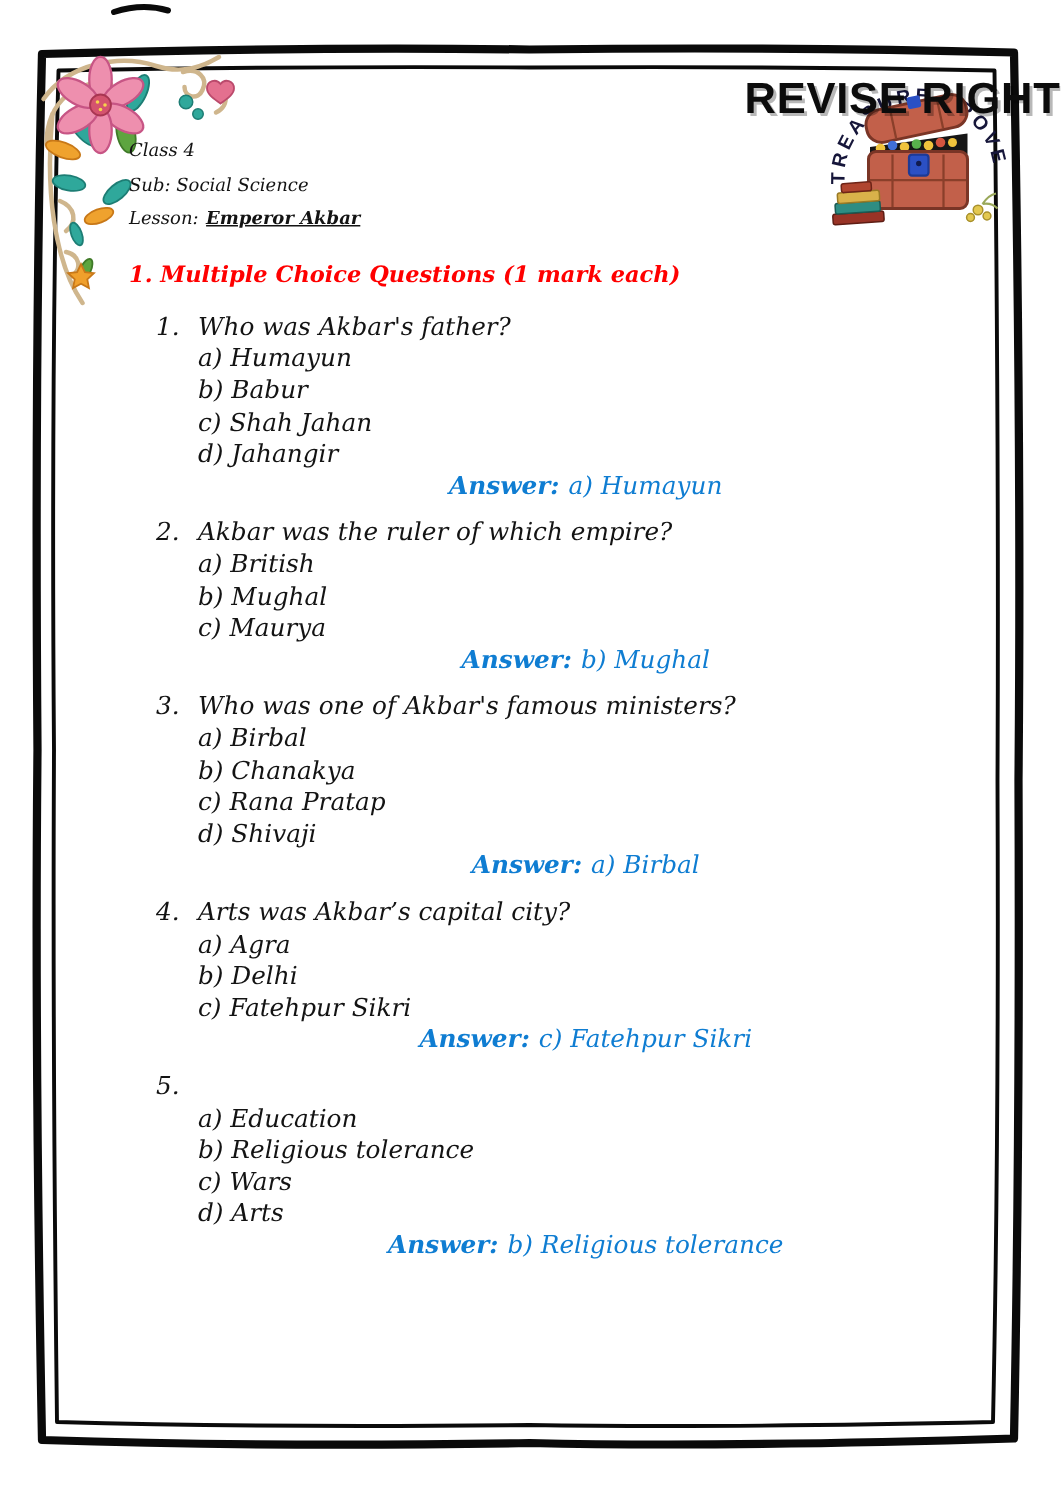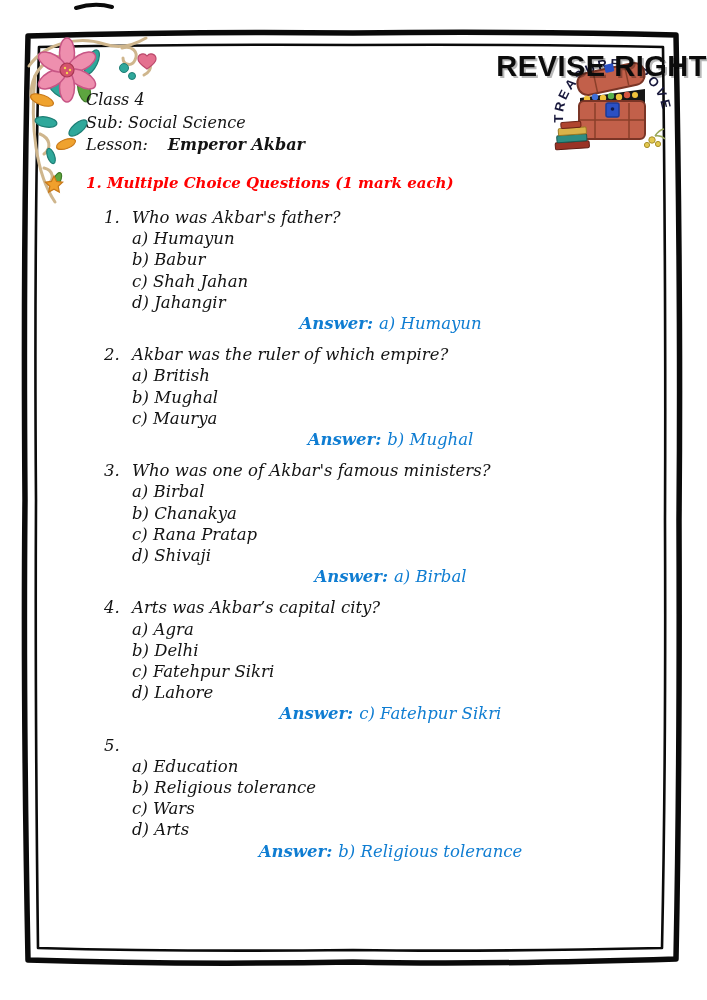--- a/index.html
+++ b/index.html
@@ -22,24 +22,24 @@
     font-family:"Liberation Sans", sans-serif;
     font-weight:bold;
     font-size:29px;
     letter-spacing:.5px;
     color:#0c0c0c;
     text-shadow:2px 2px 0 rgba(0,0,0,0.28);
   }
   .meta{
     position:absolute;left:86px;top:89px;
     font-style:italic;
-    font-size:16px;
+    font-size:12px;
     line-height:22.5px;
   }
-  .meta .bold{font-weight:bold;margin-left:20px;}
+  .meta .bold{font-weight:bold;margin-left:5px;text-decoration:underline;}
   .section-heading{
     position:absolute;left:86px;top:174px;
     font-style:italic;font-weight:bold;
     font-size:15px;
     color:var(--heading_red,#ff0000);
   }
   .questions{
     position:absolute;left:104px;top:207px;width:545px;
     font-style:italic;
     font-size:16.5px;
@@ -224,21 +224,20 @@
 
     <div class="question">
       <div class="q-row">
         <span class="q-num">4.</span>
         <span>Arts was Akbar’s capital city?</span>
       </div>
       <div>
           <div class="option-line">a) Agra</div>
           <div class="option-line">b) Delhi</div>
           <div class="option-line">c) Fatehpur Sikri</div>
-          <div class="option-line">d) Lahore</div>
         </div>
       <div class="answer-line">
         <span class="answer-label">Answer:</span><span>c) Fatehpur Sikri</span>
       </div>
     </div>
 
     <div class="question">
       <div class="q-row">
         <span class="q-num">5.</span>
       </div>

